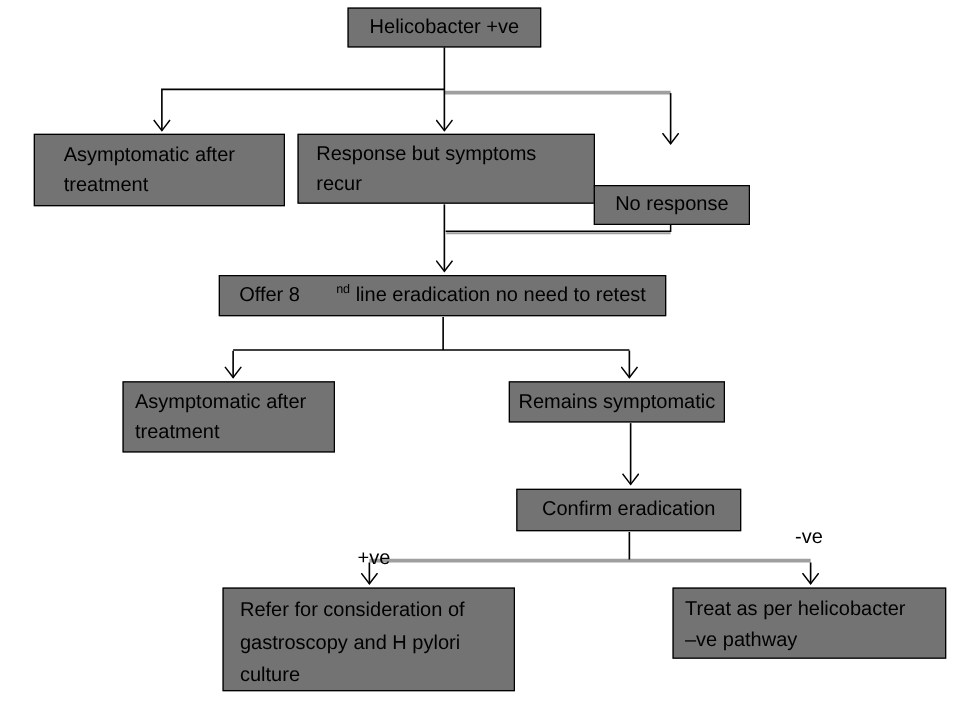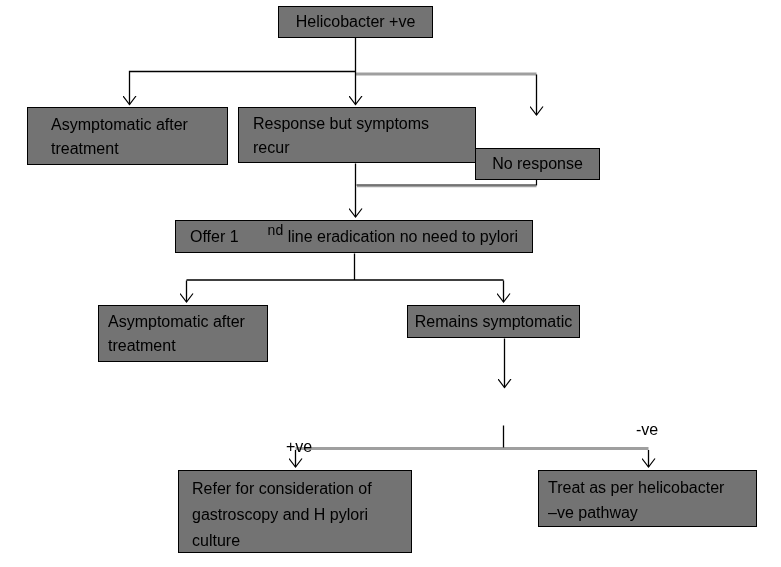--- a/index.html
+++ b/index.html
@@ -21,21 +21,21 @@
     line-height:24px;
   }
   .node .lbl{white-space:pre-line;display:block;}
   .center{display:flex;align-items:center;justify-content:center;text-align:center;}
   .edge-label{
     position:absolute;
     font-size:16px;
     line-height:18px;
     background:transparent;
   }
-  sup{font-size:14px;vertical-align:super;line-height:0;margin-left:29px;}
+  sup{font-size:10px;vertical-align:super;line-height:0;margin-left:29px;}
 </style>
 </head>
 <body>
 
 <div id="canvas">
 
   <svg id="connectors" viewBox="0 0 781 567" xmlns="http://www.w3.org/2000/svg">
     <defs>
       <marker id="arrowV" viewBox="0 0 10 14" refX="9" refY="7" markerWidth="10" markerHeight="14" markerUnits="userSpaceOnUse" orient="auto">
         <path d="M0.5,0.5 L9,7 L0.5,13.5" fill="none" stroke="#000" stroke-width="1.2"></path>
@@ -73,32 +73,35 @@
   <div class="node" style="left:238px;top:107px;width:238px;height:56px;padding:4px 6px 0 14px;">
     <span class="lbl">Response but symptoms
 recur</span>
   </div>
 
   <div class="node center" style="left:475px;top:118px;width:125px;height:32px;margin-top:30px;">
     <span class="lbl">No response</span>
   </div>
 
   <div class="node center" style="left:175px;top:220px;width:358px;height:33px;">
-    <span><span>Offer 1</span><sup>nd</sup><span> line eradication no need to pylori</span></span>
+    <span><span>Offer 8</span><sup>nd</sup><span> line eradication no need to retest</span></span>
   </div>
 
   <div class="node" style="left:98px;top:305px;width:170px;height:57px;padding:4px 6px 0 9px;">
     <span class="lbl">Asymptomatic after
 treatment</span>
   </div>
 
   <div class="node center" style="left:407px;top:305px;width:173px;height:33px;">
     <span class="lbl">Remains symptomatic</span>
   </div>
 
+  <div class="node center" style="left:413px;top:391px;width:180px;height:34px;">
+    <span class="lbl">Confirm eradication</span>
+  </div>
 
   <div class="node" style="left:178px;top:470px;width:234px;height:83px;padding:5px 8px 0 13px;line-height:26px;">
     <span class="lbl">Refer for consideration of
 gastroscopy and H pylori
 culture</span>
   </div>
 
   <div class="node" style="left:538px;top:470px;width:219px;height:57px;padding:4px 6px 0 9px;line-height:25px;">
     <span class="lbl">Treat as per helicobacter
 –ve pathway</span>

